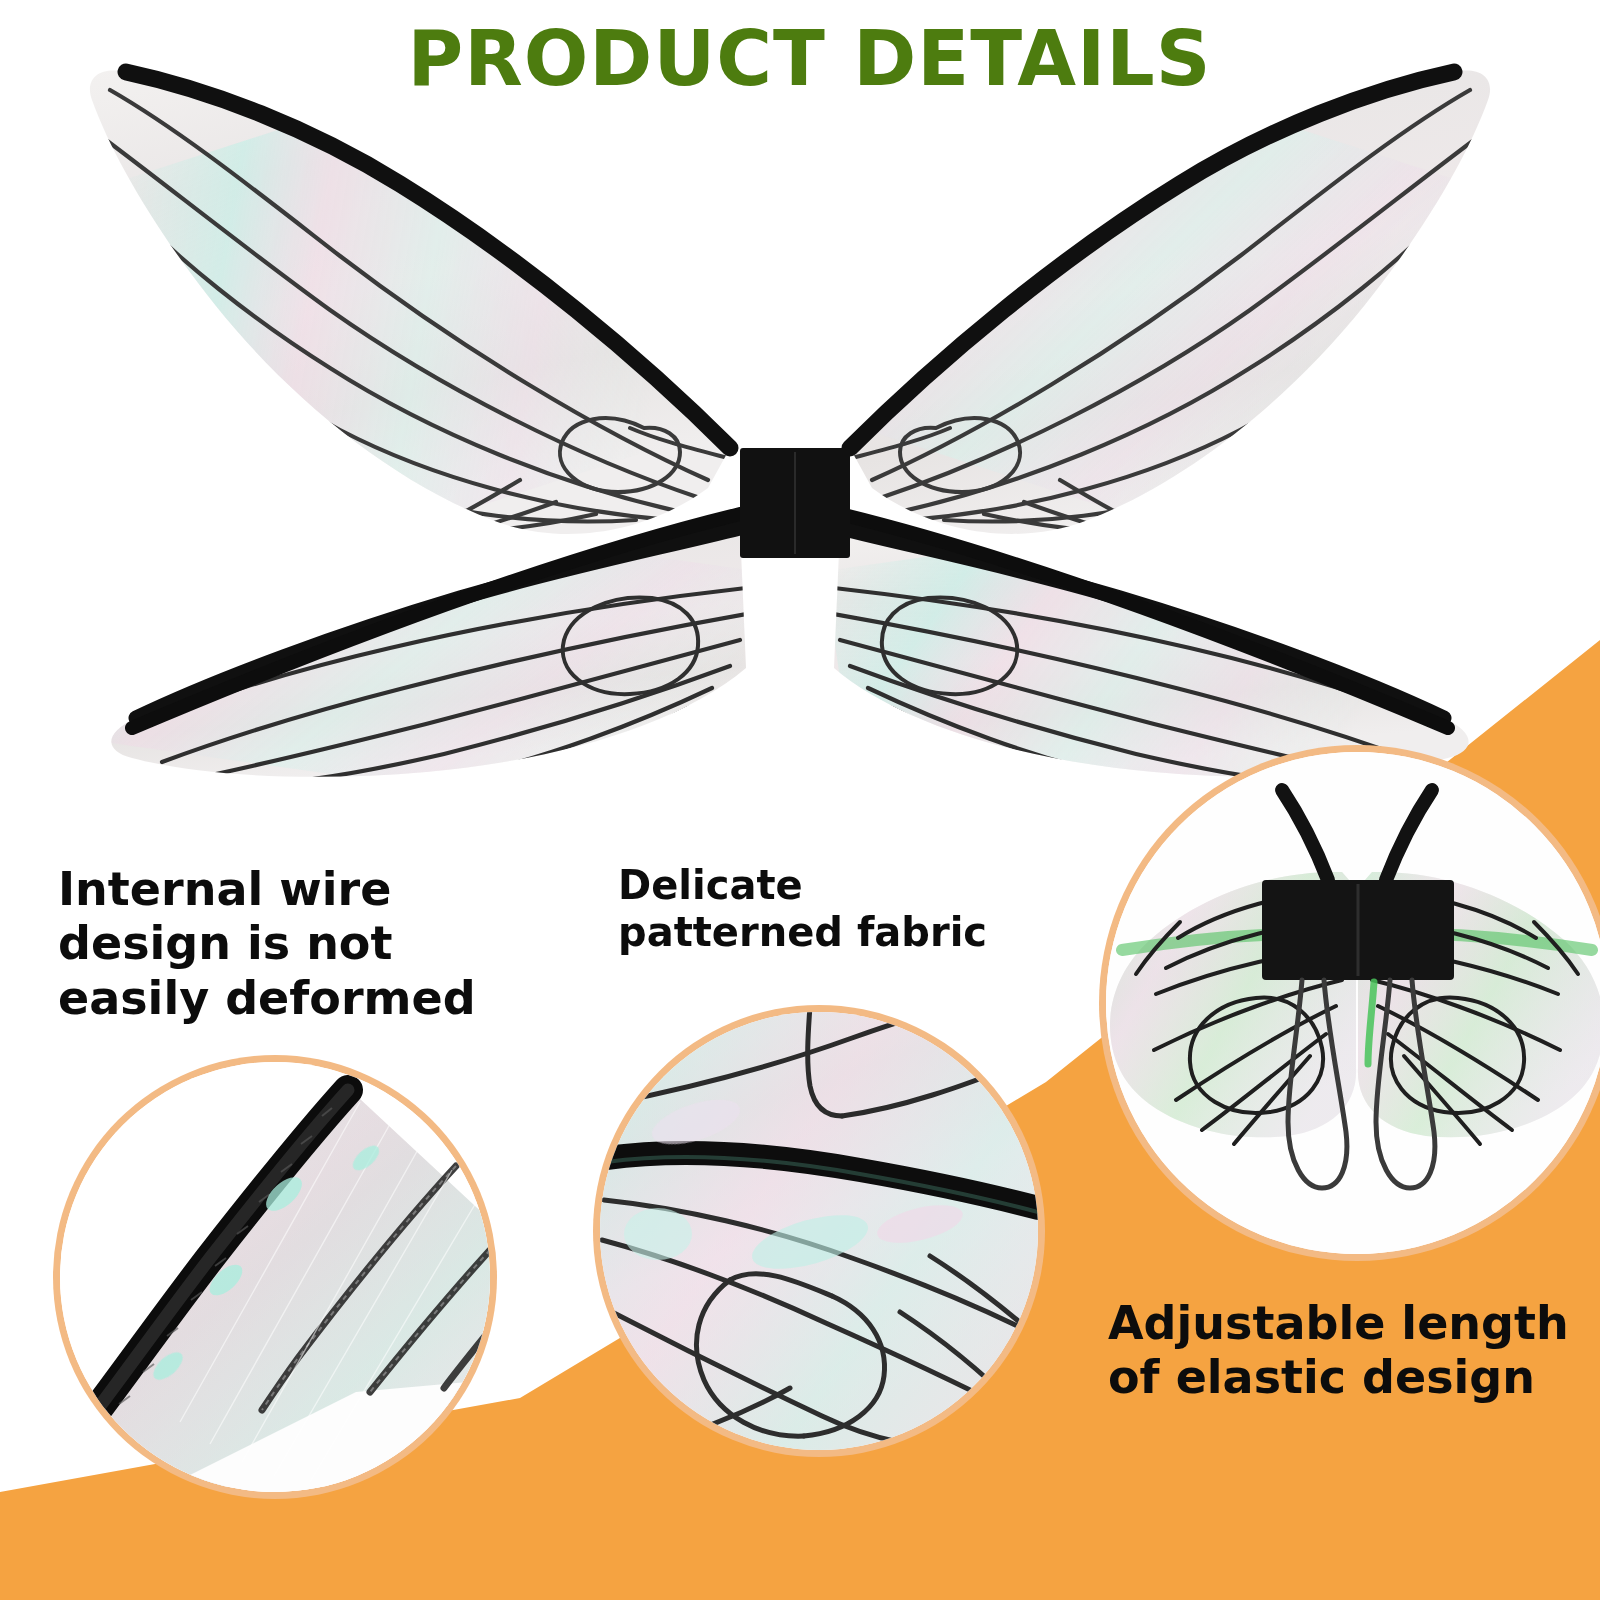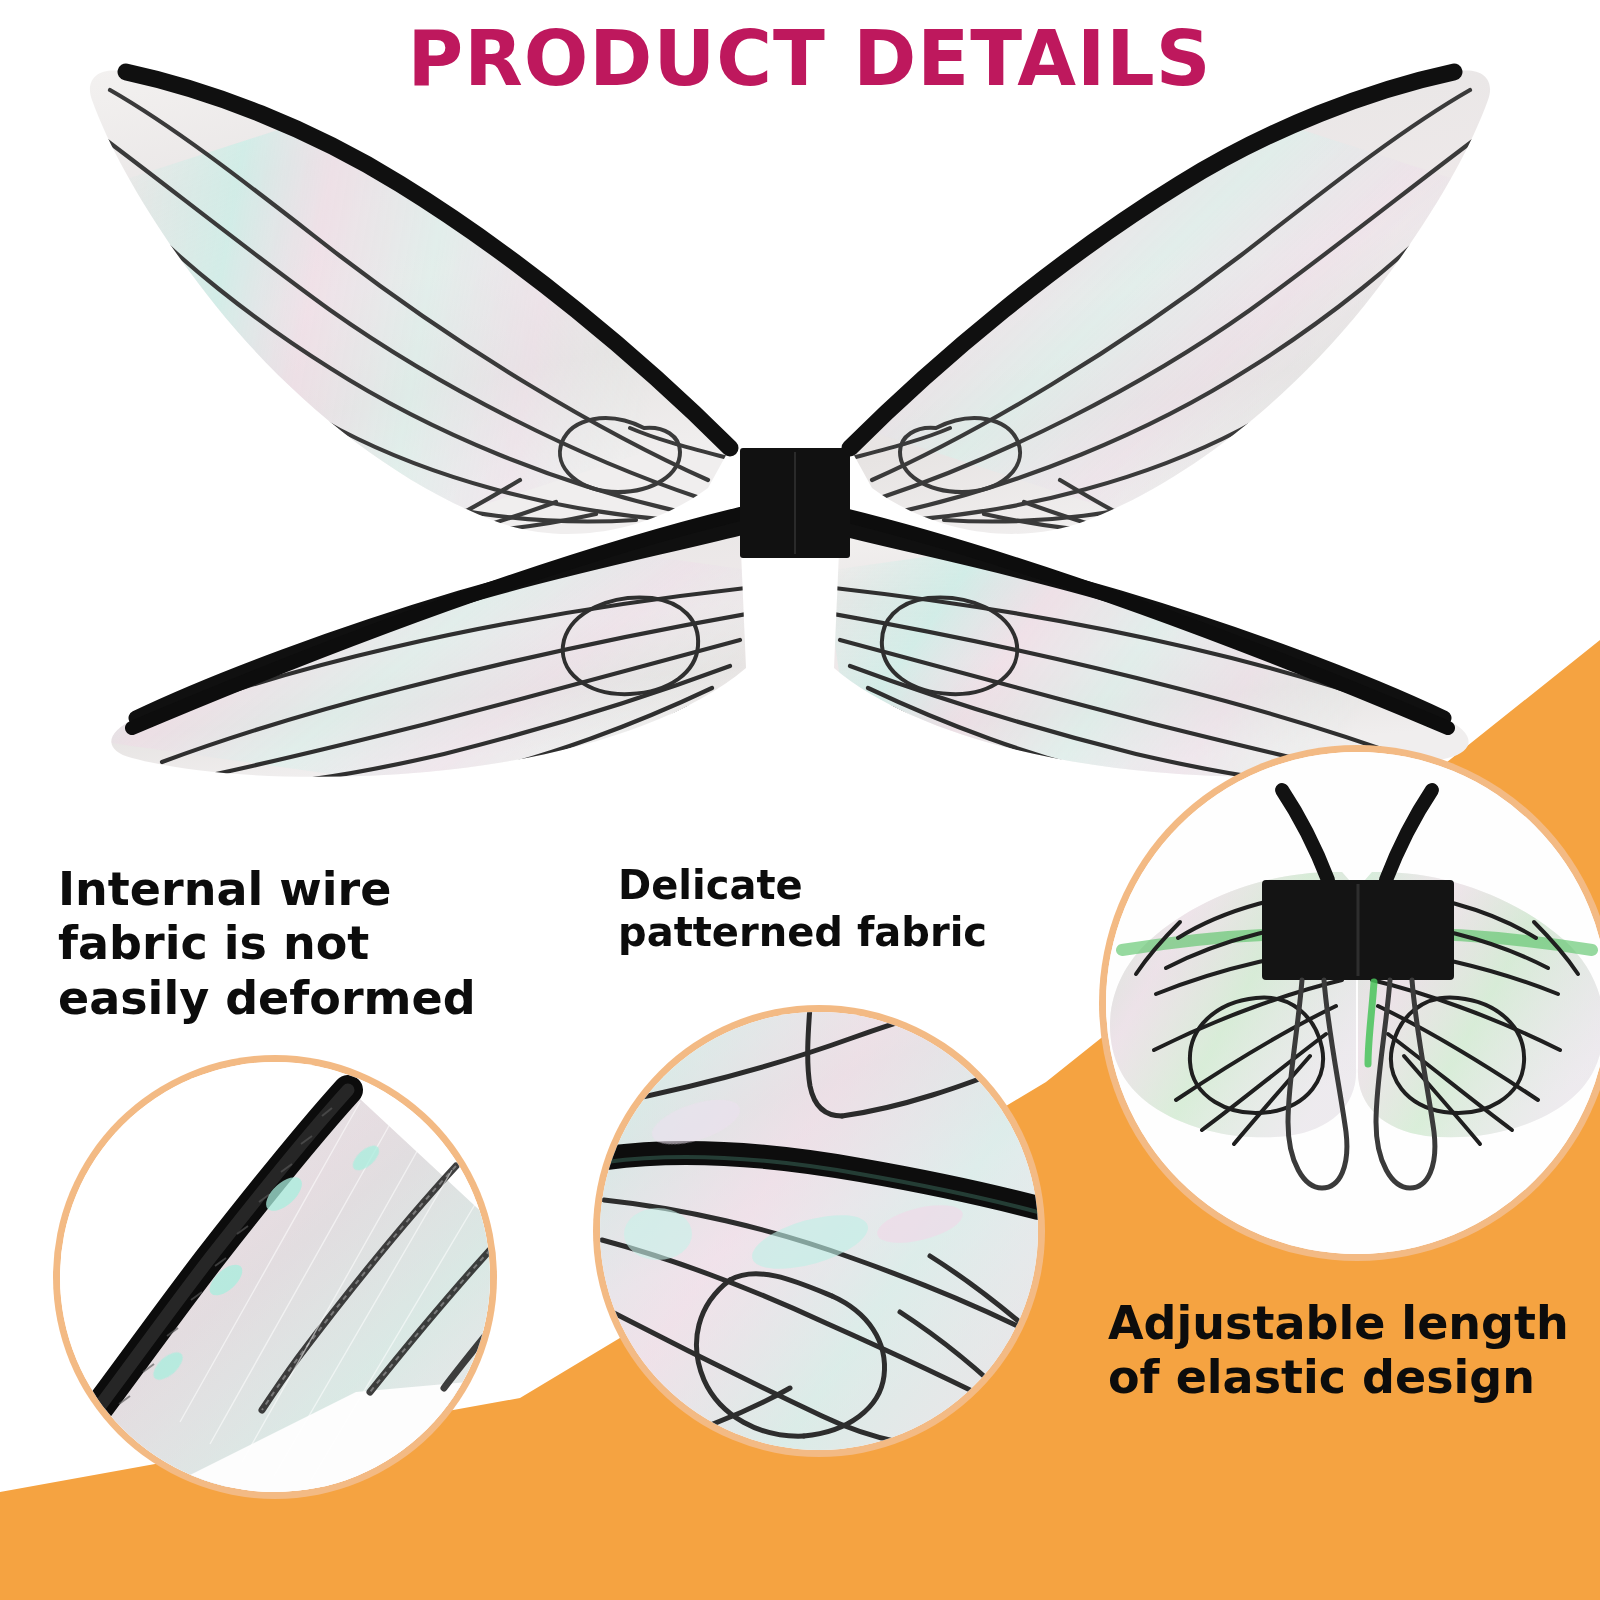--- a/index.html
+++ b/index.html
@@ -23,21 +23,21 @@
 
   
   .title {
     position:absolute;
     top:14px; left:0; width:1600px;
     text-align:center;
     font-family:"DejaVu Sans", sans-serif;
     font-weight:700;
     font-size:76px;
     letter-spacing:1px;
-    color:#be185d;
+    color:#4d7c0f;
     z-index:12;
     white-space:nowrap;
     padding-left:19px;
   }
 
   
   .hero-wings {
     position:absolute;
     left:40px; top:28px;
     width:1500px; height:790px;
@@ -205,21 +205,21 @@
       <path d="M 1404 690 C 1320 650 1200 606 1080 570 C 980 540 880 520 800 500" fill="none" stroke="#101010" stroke-width="15" stroke-linecap="round"></path>
     </g>
 
     <path d="M 92 700 C 300 612 520 530 700 486 L 800 486 C 980 530 1200 612 1408 700" fill="none" stroke="#0d0d0d" stroke-width="14" stroke-linecap="round"></path>
 
     <rect x="700" y="420" width="110" height="110" rx="3" fill="#111111"></rect>
     <line x1="755" y1="424" x2="755" y2="526" stroke="#2a2a2a" stroke-width="2"></line>
   </svg>
 
   <div class="caption" id="cap-wire">Internal wire
-fabric is not
+design is not
 easily deformed</div>
 
   <div class="caption" id="cap-fabric">Delicate
 patterned fabric</div>
 
   <div class="caption" id="cap-elastic">Adjustable length
 of elastic design</div>
 
   <div class="circle" id="circle-wire">
     <svg viewBox="0 0 430 430">

